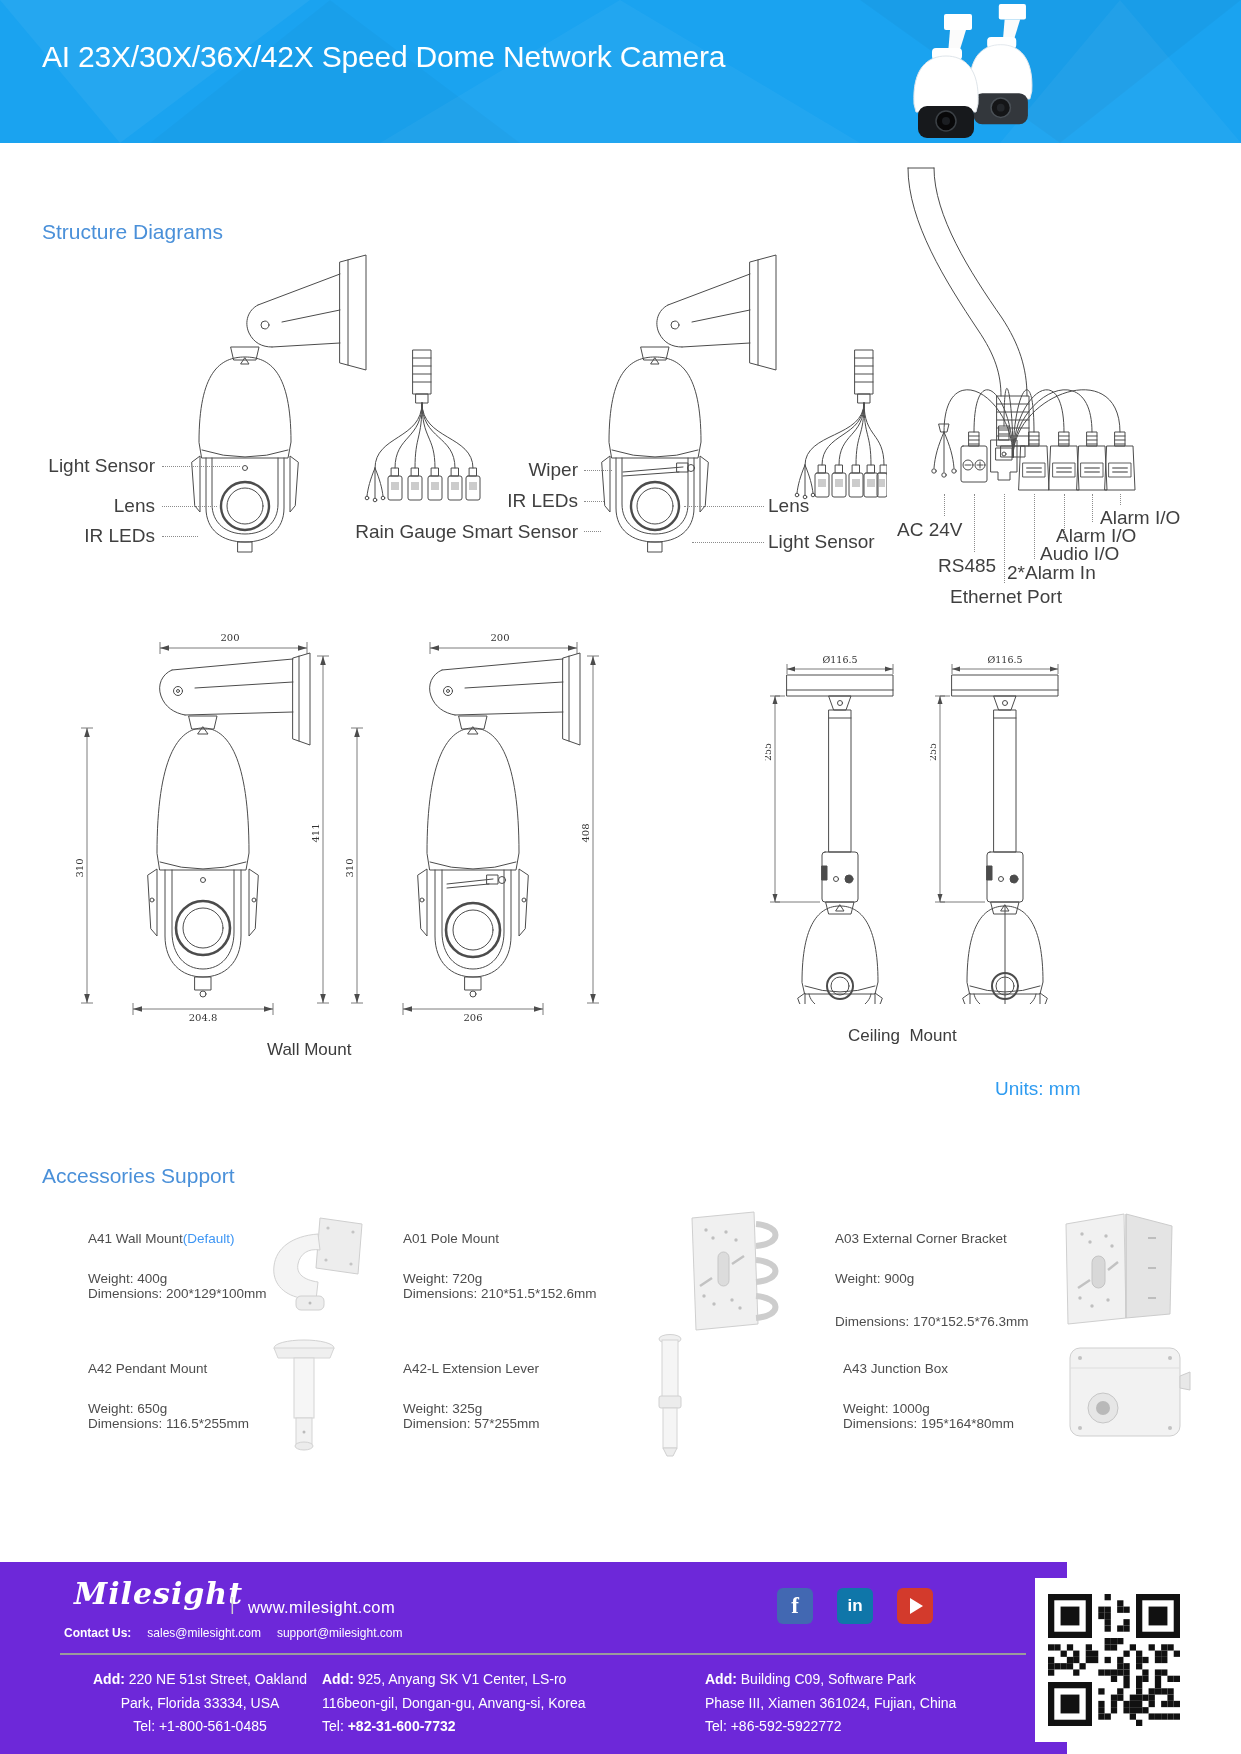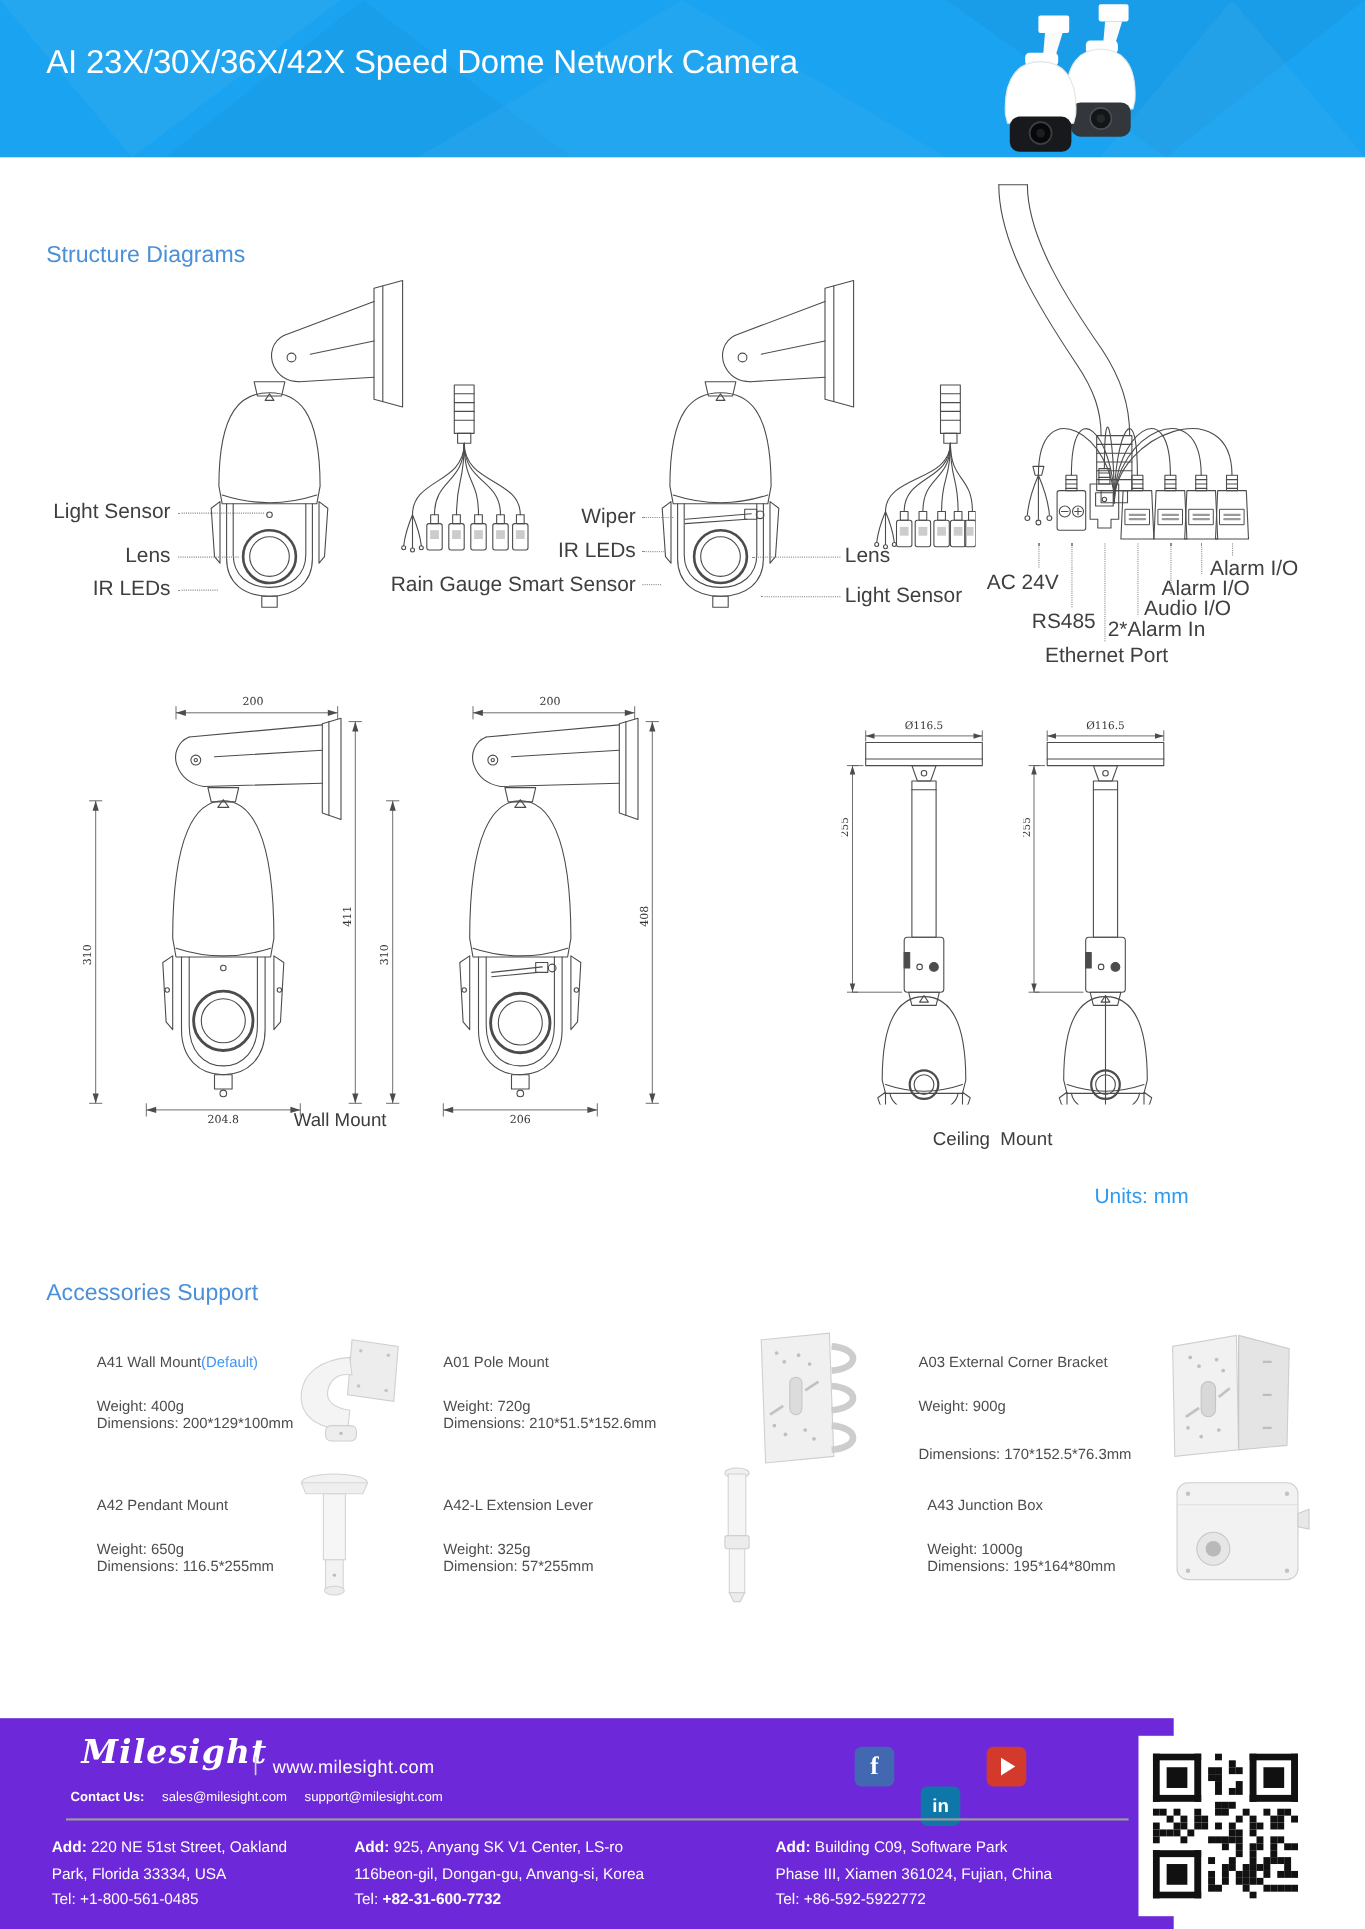--- a/index.html
+++ b/index.html
@@ -38,28 +38,28 @@
   .logo{position:absolute;left:74px;top:14px;font-family:"DejaVu Serif",serif;font-style:italic;
         font-weight:bold;font-size:30px;color:#fff;letter-spacing:1px;}
   .logo-sep{position:absolute;left:230px;top:32px;font-size:18px;color:#cfcfcf;}
   .website{position:absolute;left:248px;top:36px;font-size:16.5px;color:#fff;letter-spacing:.4px;}
   .contact{position:absolute;left:64px;top:64px;font-size:12px;color:#fff;}
   .contact b{font-weight:bold;}
   .contact span{margin-right:16px;}
   .soc{position:absolute;top:26px;width:36px;height:36px;border-radius:6px;display:flex;
        align-items:center;justify-content:center;color:#fff;font-weight:bold;}
   .fb{left:777px;background:#4268b2;font-size:23px;font-family:"Liberation Serif",serif;}
-  .li{left:837px;background:#0f76a9;font-size:17px;margin-top:36px;}
+  .li{left:837px;background:#0f76a9;font-size:17px;}
   .yt{left:897px;background:#d33a2c;}
   .yt-tri{width:0;height:0;border-left:13px solid #fff;border-top:8px solid transparent;
           border-bottom:8px solid transparent;margin-left:3px;}
   .fdivider{position:absolute;left:60px;top:91px;width:966px;height:2px;background:#9b9b9b;}
   .addr{position:absolute;top:106px;font-size:14px;line-height:23.5px;color:#fff;}
   .addr b{font-weight:bold;}
-  .addr1{left:47px;width:260px;}
+  .addr1{left:70px;width:260px;text-align:center;}
   .addr2{left:322px;width:320px;}
   .addr3{left:705px;width:330px;}
   .qrbox{position:absolute;left:1035px;top:16px;width:158px;height:164px;background:#fff;
          display:flex;align-items:center;justify-content:center;}
 </style>
 </head>
 <body>
 
 <div class="page">
 
@@ -512,21 +512,21 @@
       <path d="M40,334 Q75,346 110,334"></path>
       <path d="M71,259 h8 l-4,-6 z"></path>
       <path d="M44,342 C46,353 59,360 75,360 C91,360 104,353 106,342"></path>
       <circle cx="75" cy="334" r="13" stroke-width="2"></circle>
         <circle cx="75" cy="334" r="9"></circle>
       <path d="M33,346 L40,341 L40,355 L35,352 Z"></path>
       <path d="M117,346 L110,341 L110,355 L115,352 Z"></path>
     </g>
   </svg>
 
-  <span class="caption" style="left:267px;top:1009px;">Wall Mount</span>
+  <span class="caption" style="left:267px;top:1040px;">Wall Mount</span>
   <span class="caption" style="left:848px;top:1026px;">Ceiling  Mount</span>
   <span class="units" style="left:995px;top:1078px;">Units: mm</span>
 
   <h2 class="sec-h" style="left:42px;top:1164px;">Accessories Support</h2>
 
   <span class="acc-name" style="left:88px;top:1231px;"><span>A41 Wall Mount</span><span class="acc-suffix">(Default)</span></span>
   <span class="acc-line" style="left:88px;top:1271px;">Weight: 400g</span>
   <span class="acc-line" style="left:88px;top:1286px;">Dimensions: 200*129*100mm</span>
 
   <span class="acc-name" style="left:403px;top:1231px;">A01 Pole Mount</span>

